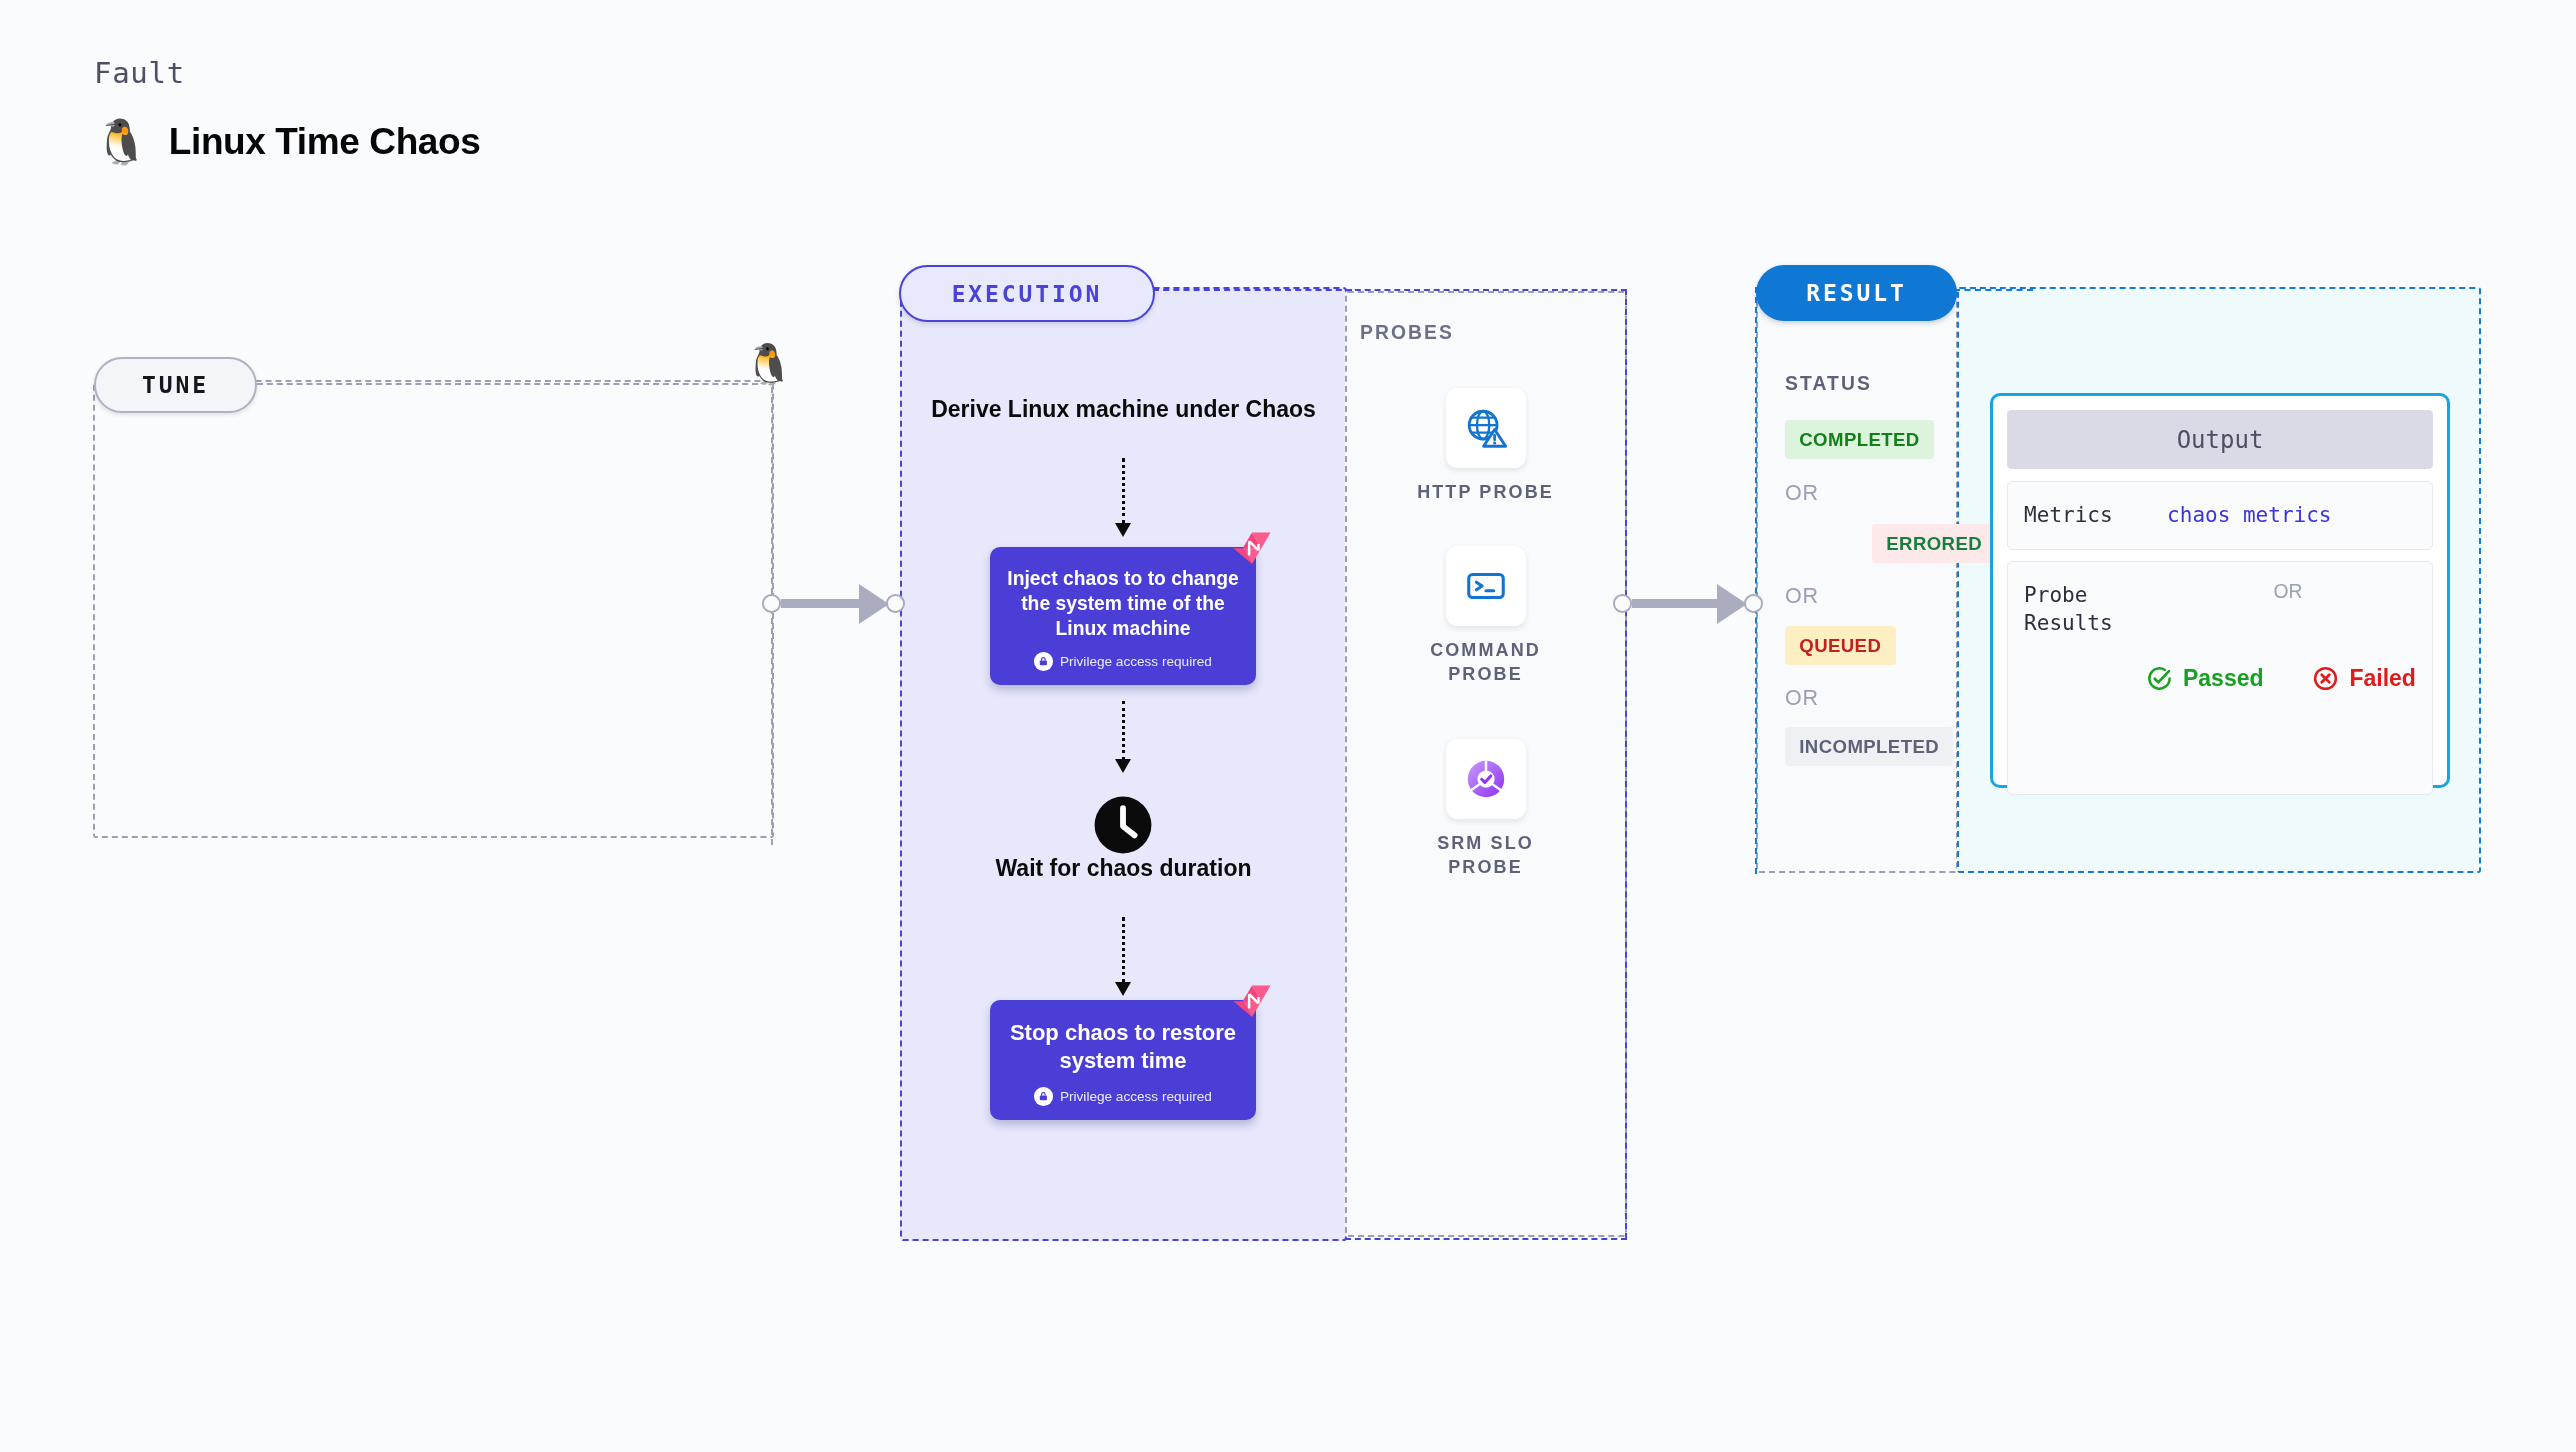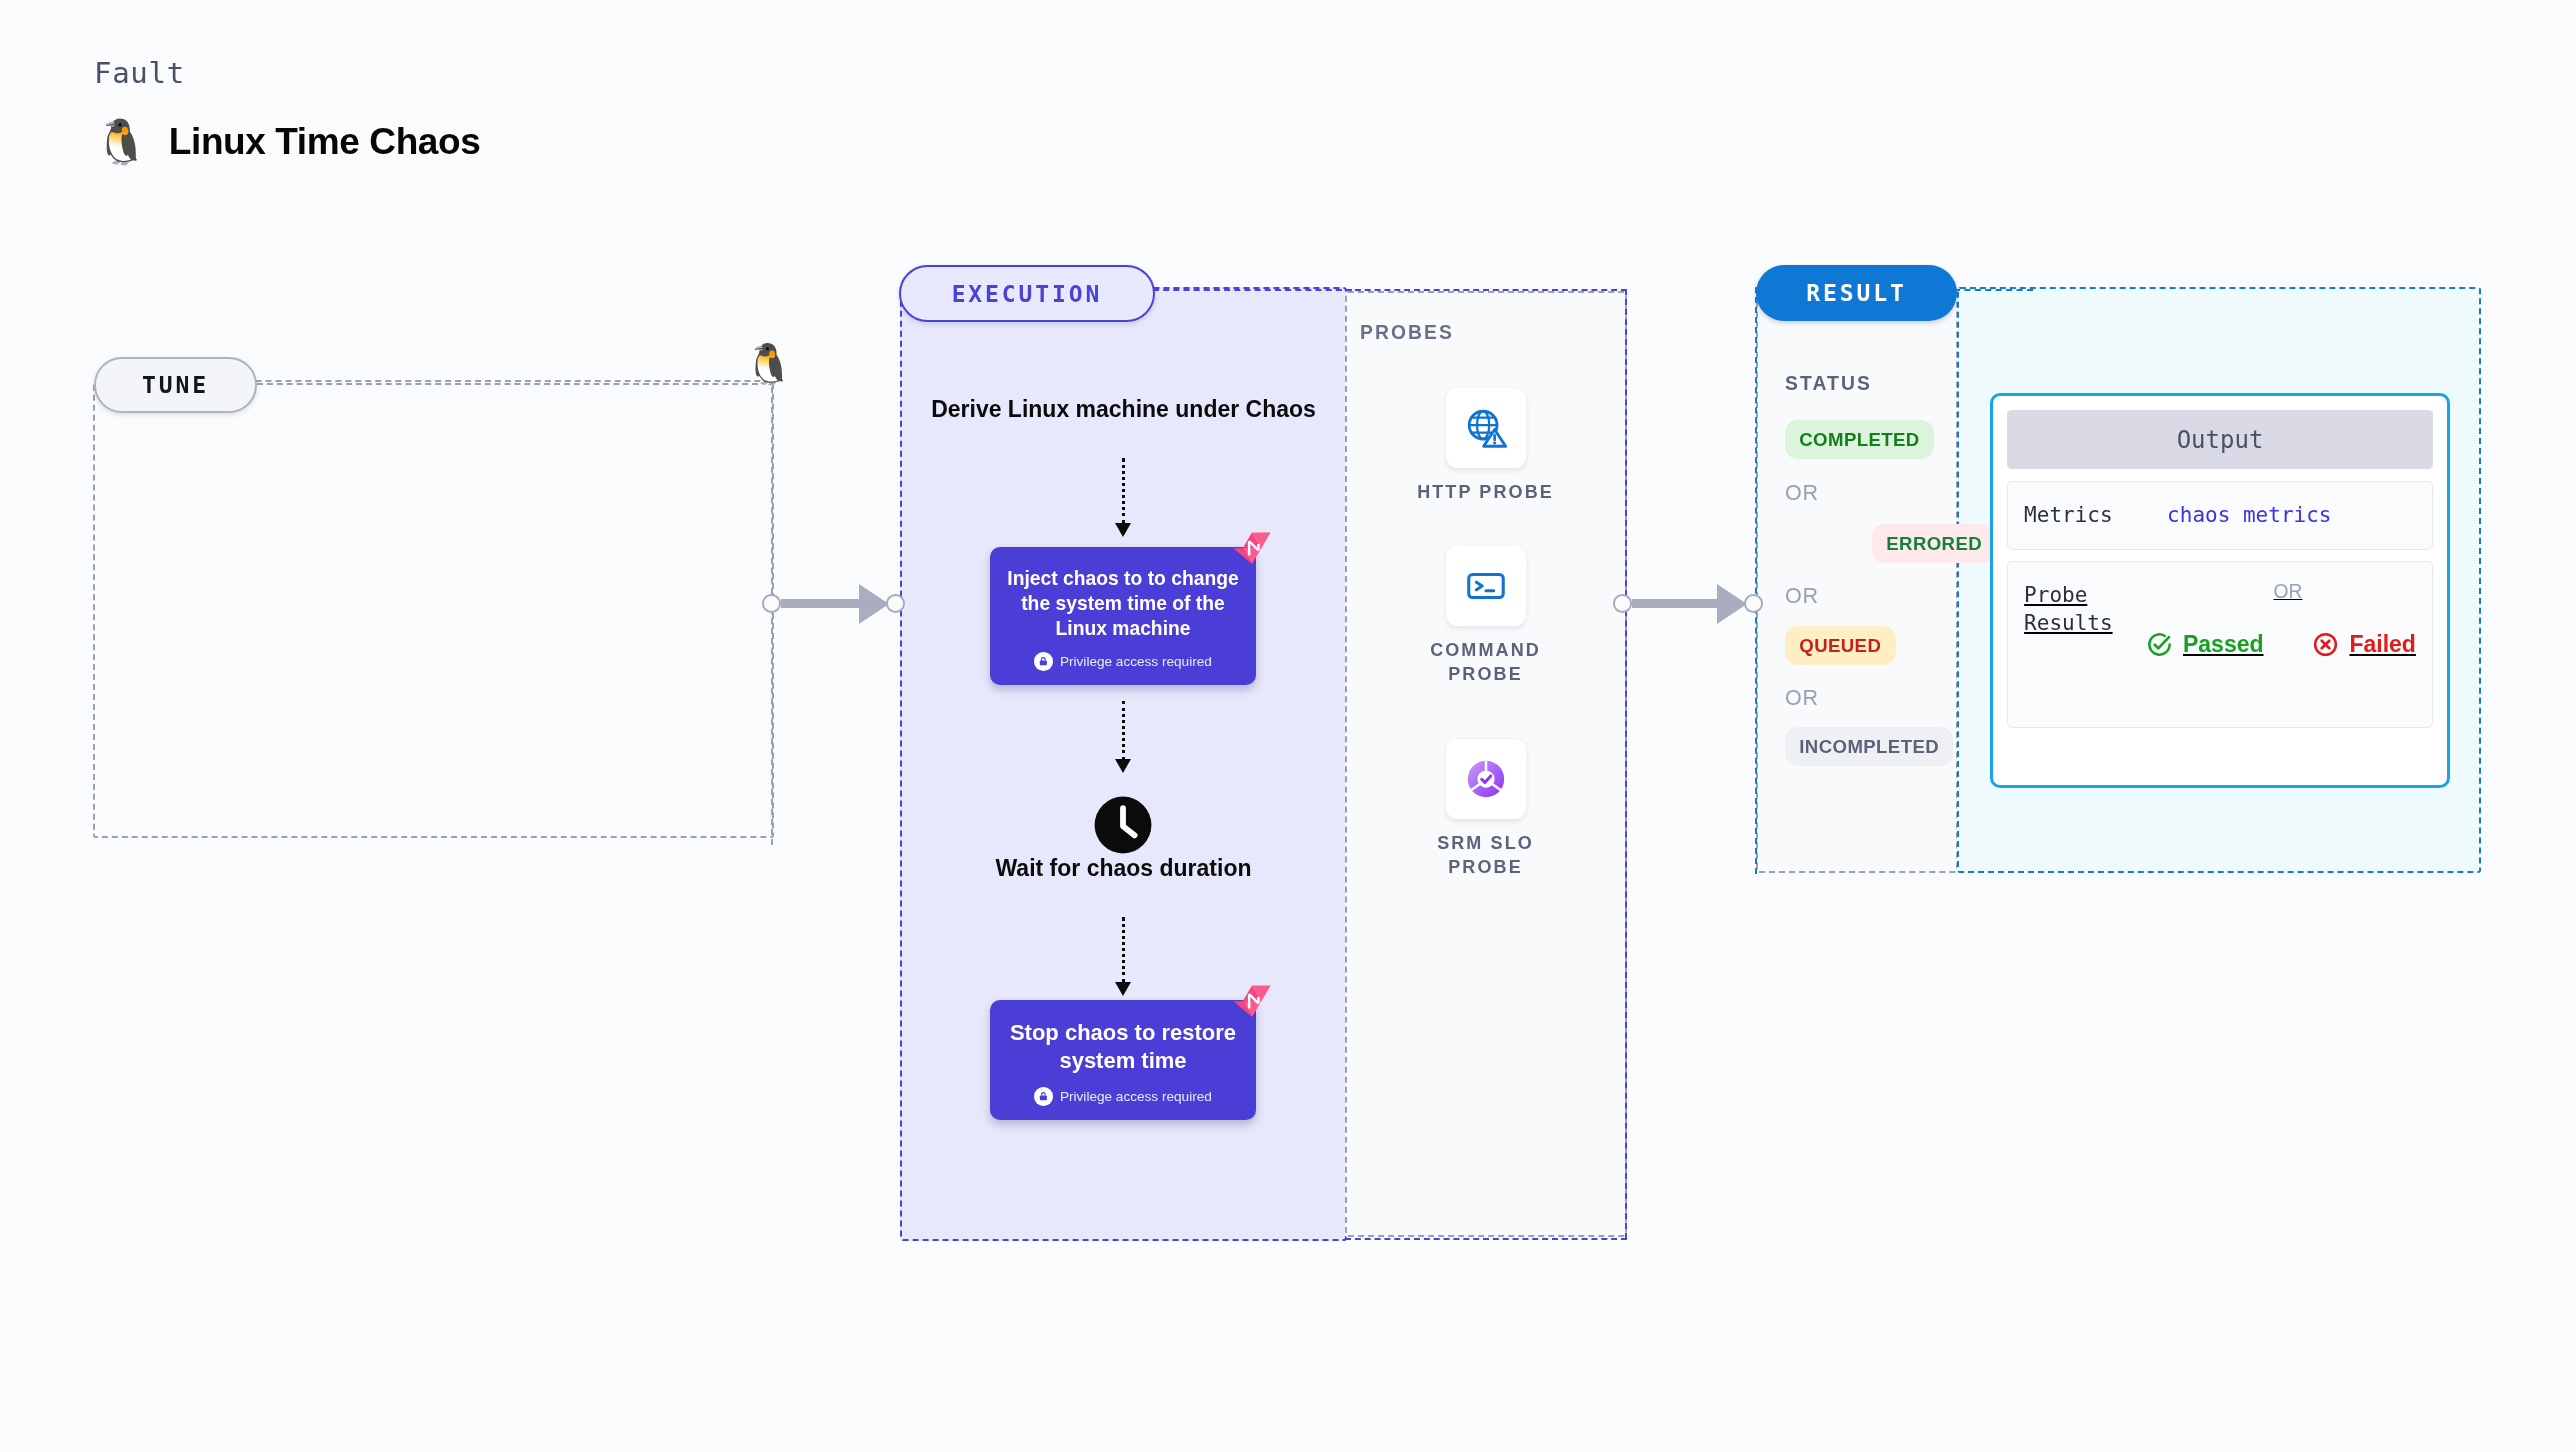--- a/index.html
+++ b/index.html
@@ -198,21 +198,21 @@
   .probe-2 { left: 1403px; top: 546px; }
   .probe-3 { left: 1403px; top: 739px; }
 
   
   .status-label {
     position: absolute; left: 1785px; top: 373px;
     font-size: 19.3px; font-weight: 700; color: #5d6279; letter-spacing: 2.1px;
   }
   .badge {
     position: absolute; display: inline-flex; align-items: center;
-    padding: 8.6px 14.3px; border-radius: 13px;
+    padding: 8.6px 14.3px; border-radius: 4px;
     font-size: 18.6px; font-weight: 700; letter-spacing: 0.4px;
   }
   .or-text {
     position: absolute; font-size: 21.5px; color: #9aa0b4; font-weight: 400;
     letter-spacing: 0.7px;
   }
   .b-completed { left: 1785px; top: 420px; background: #dcf3dc; color: #12801a; }
   .or-1 { left: 1785px; top: 481px; }
   .b-errored { left: 1872px; top: 524px; background: #fde9e9; color: #15803d; }
   .or-2 { left: 1785px; top: 584px; }
@@ -236,21 +236,21 @@
     border-radius: 5.7px; display: flex; padding: 18.6px 15.8px;
   }
   .output-row .k {
     font-family: "DejaVu Sans Mono", monospace; font-size: 21px;
     color: #2c2f3d; width: 143px; line-height: 1.35;
   }
   .output-row .v {
     font-family: "DejaVu Sans Mono", monospace; font-size: 21px; color: #3b33e0;
   }
   .row-metrics { height: 69px; align-items: center; }
-  .row-probe { height: 167px; text-decoration: underline; }
+  .row-probe { height: 234px; }
   .probe-values { display: flex; flex-direction: row; gap: 10px; }
   .pv-line { display: flex; align-items: center; gap: 10px; }
   .pv-line .txt { font-size: 23px; font-weight: 700; }
   .pv-pass .txt { color: #17a021; }
   .pv-fail .txt { color: #e01b1b; }
   .pv-or { font-size: 19.3px; color: #9aa0b4; }
 </style>
 </head>
 <body>
 

